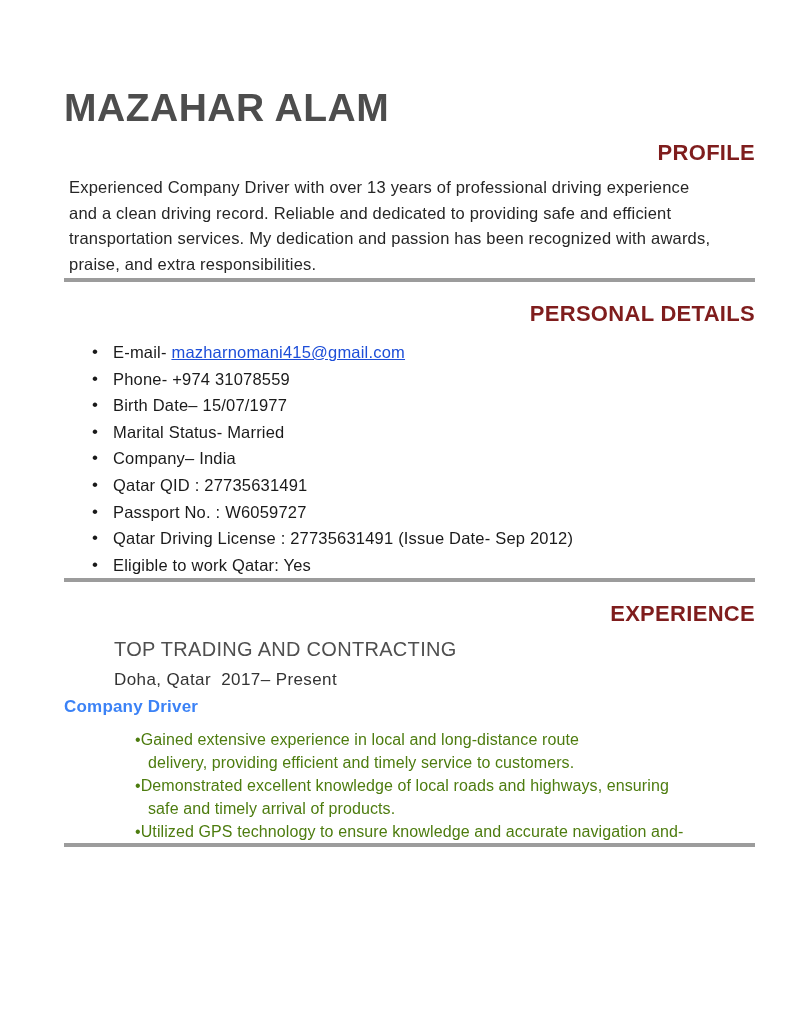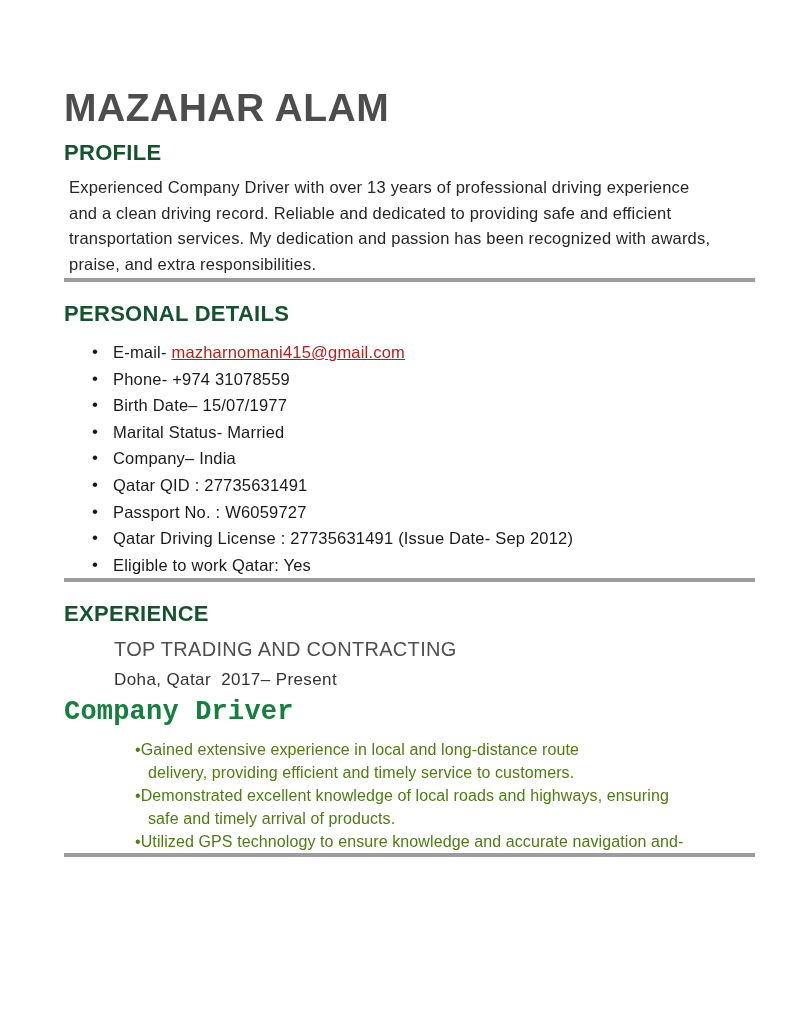--- a/index.html
+++ b/index.html
@@ -21,23 +21,24 @@
     font-size: 39px;
     font-weight: bold;
     color: #4d4d4d;
     line-height: 1.15;
     letter-spacing: 0.5px;
     margin-bottom: 8px;
   }
   h2.section-heading {
     font-size: 22px;
     font-weight: bold;
-    color: #14532d;
+    color: #7f1d1d;
     line-height: 28px;
     letter-spacing: 0.3px;
+    text-align: right;
   }
   .profile-heading { margin: 4px 0 8px; }
   .profile-text {
     font-size: 16.5px;
     line-height: 25.8px;
     color: #262626;
     margin-left: 5px;
     white-space: pre-line;
     letter-spacing: 0.2px;
   }
@@ -63,46 +64,45 @@
     color: #1a1a1a;
     letter-spacing: 0.2px;
   }
   ul.pd-list li::before {
     content: "\2022";
     position: absolute;
     left: 0;
     font-size: 17px;
   }
   a.email-link {
-    color: #b91c1c;
+    color: #1d4ed8;
     text-decoration: underline;
     cursor: pointer;
   }
   .exp-heading { margin: 18px 0 10px; }
   .company-name {
     font-size: 20px;
     font-weight: normal;
     color: #4f4f4f;
     margin: 0 0 9px 50px;
     letter-spacing: 0.3px;
   }
   .location-dates {
     font-size: 17px;
     color: #333333;
     margin: 0 0 7px 50px;
     white-space: pre-wrap;
     letter-spacing: 0.4px;
   }
   .job-title {
-    font-size: 27px;
+    font-size: 17px;
     font-weight: bold;
-    color: #15803d;
+    color: #3b82f6;
     margin: 5px 0 11px 0;
     letter-spacing: 0.2px;
-    font-family: Liberation Mono, monospace;
   }
   ul.exp-list {
     list-style: none;
     margin-left: 62px;
     max-width: 600px;
   }
   ul.exp-list li {
     padding-left: 22px;
     text-indent: -13px;
     font-size: 16px;

